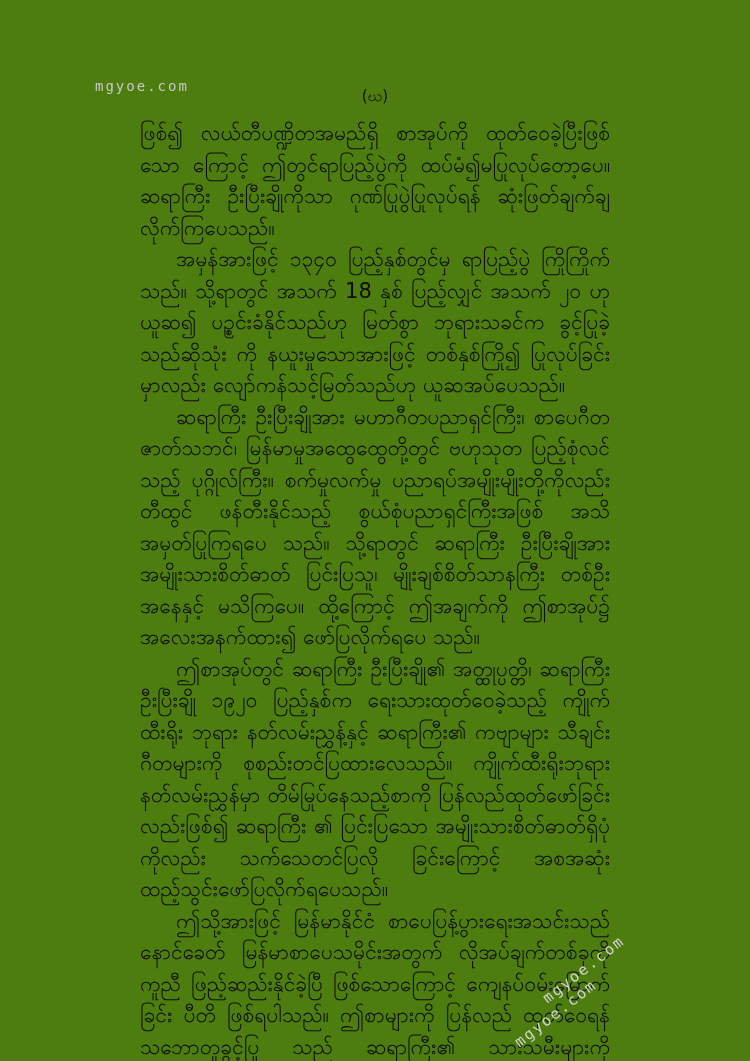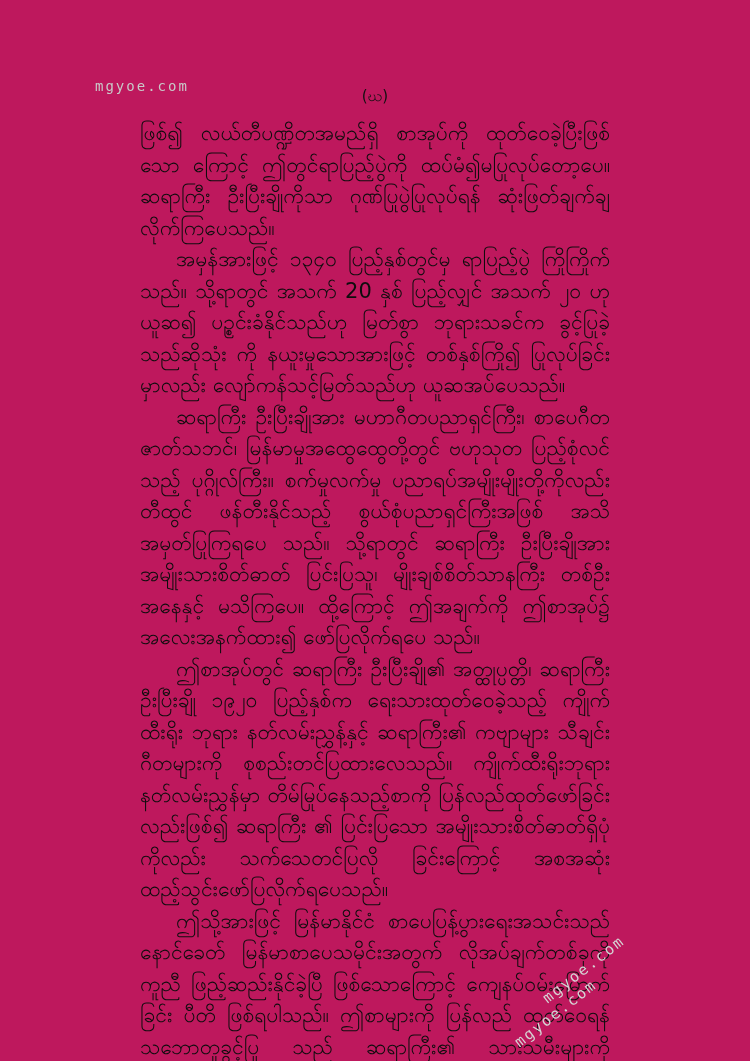--- a/index.html
+++ b/index.html
@@ -7,21 +7,21 @@
     padding: 0;
     background: #ffffff;
   }
   body {
     font-family: "DejaVu Sans", "Liberation Sans", sans-serif;
   }
   .page {
     position: relative;
     width: 750px;
     height: 1061px;
-    background: #be185d;
+    background: #4d7c0f;
     overflow: hidden;
     box-sizing: border-box;
   }
   .watermark-top {
     position: absolute;
     left: 95px;
     top: 78px;
     font-family: "DejaVu Sans Mono", "Liberation Mono", monospace;
     font-size: 14px;
     letter-spacing: 2px;
@@ -84,21 +84,21 @@
 <body>
 
 <div class="page">
 
   <div class="watermark-top">mgyoe.com</div>
 
   <div class="page-number">(ဃ)</div>
 
   <div class="body-text">
     <p class="noindent">ဖြစ်၍ လယ်တီပဏ္ဍိတအမည်ရှိ စာအုပ်ကို ထုတ်ဝေခဲ့ပြီးဖြစ်သော ကြောင့် ဤတွင်ရာပြည့်ပွဲကို ထပ်မံ၍မပြုလုပ်တော့ပေ။ ဆရာကြီး ဦးပြီးချိုကိုသာ ဂုဏ်ပြုပွဲပြုလုပ်ရန် ဆုံးဖြတ်ချက်ချလိုက်ကြပေသည်။</p>
-    <p>အမှန်အားဖြင့် ၁၃၄၀ ပြည့်နှစ်တွင်မှ ရာပြည့်ပွဲ ကြိုကြိုက် သည်။ သို့ရာတွင် အသက် 20 နှစ် ပြည့်လျှင် အသက် ၂၀ ဟု ယူဆ၍ ပဉ္စင်းခံနိုင်သည်ဟု မြတ်စွာ ဘုရားသခင်က ခွင့်ပြုခဲ့သည်ဆိုသုံး ကို နယူးမှုသောအားဖြင့် တစ်နှစ်ကြို၍ ပြုလုပ်ခြင်းမှာလည်း လျော်ကန်သင့်မြတ်သည်ဟု ယူဆအပ်ပေသည်။</p>
+    <p>အမှန်အားဖြင့် ၁၃၄၀ ပြည့်နှစ်တွင်မှ ရာပြည့်ပွဲ ကြိုကြိုက် သည်။ သို့ရာတွင် အသက် 18 နှစ် ပြည့်လျှင် အသက် ၂၀ ဟု ယူဆ၍ ပဉ္စင်းခံနိုင်သည်ဟု မြတ်စွာ ဘုရားသခင်က ခွင့်ပြုခဲ့သည်ဆိုသုံး ကို နယူးမှုသောအားဖြင့် တစ်နှစ်ကြို၍ ပြုလုပ်ခြင်းမှာလည်း လျော်ကန်သင့်မြတ်သည်ဟု ယူဆအပ်ပေသည်။</p>
     <p>ဆရာကြီး ဦးပြီးချိုအား မဟာဂီတပညာရှင်ကြီး၊ စာပေဂီတ ဇာတ်သဘင်၊ မြန်မာမှုအထွေထွေတို့တွင် ဗဟုသုတ ပြည့်စုံလင်သည့် ပုဂ္ဂိုလ်ကြီး။ စက်မှုလက်မှု ပညာရပ်အမျိုးမျိုးတို့ကိုလည်း တီထွင် ဖန်တီးနိုင်သည့် စွယ်စုံပညာရှင်ကြီးအဖြစ် အသိ အမှတ်ပြုကြရပေ သည်။ သို့ရာတွင် ဆရာကြီး ဦးပြီးချိုအား အမျိုးသားစိတ်ဓာတ် ပြင်းပြသူ၊ မျိုးချစ်စိတ်သာနကြီး တစ်ဦးအနေနှင့် မသိကြပေ။ ထို့ကြောင့် ဤအချက်ကို ဤစာအုပ်၌ အလေးအနက်ထား၍ ဖော်ပြလိုက်ရပေ သည်။</p>
     <p>ဤစာအုပ်တွင် ဆရာကြီး ဦးပြီးချို၏ အတ္ထုပ္ပတ္တိ၊ ဆရာကြီး ဦးပြီးချို ၁၉၂၀ ပြည့်နှစ်က ရေးသားထုတ်ဝေခဲ့သည့် ကျိုက်ထီးရိုး ဘုရား နတ်လမ်းညွှန့်နှင့် ဆရာကြီး၏ ကဗျာများ သီချင်းဂီတများကို စုစည်းတင်ပြထားလေသည်။ ကျိုက်ထီးရိုးဘုရား နတ်လမ်းညွှန်မှာ တိမ်မြုပ်နေသည့်စာကို ပြန်လည်ထုတ်ဖော်ခြင်းလည်းဖြစ်၍ ဆရာကြီး ၏ ပြင်းပြသော အမျိုးသားစိတ်ဓာတ်ရှိပုံကိုလည်း သက်သေတင်ပြလို ခြင်းကြောင့် အစအဆုံး ထည့်သွင်းဖော်ပြလိုက်ရပေသည်။</p>
     <p>ဤသို့အားဖြင့် မြန်မာနိုင်ငံ စာပေပြန့်ပွားရေးအသင်းသည် နောင်ခေတ် မြန်မာစာပေသမိုင်းအတွက် လိုအပ်ချက်တစ်ခုကို ကူညီ ဖြည့်ဆည်းနိုင်ခဲ့ပြီ ဖြစ်သောကြောင့် ကျေနပ်ဝမ်းမြောက်ခြင်း ပီတိ ဖြစ်ရပါသည်။ ဤစာများကို ပြန်လည် ထုတ်ဝေရန် သဘောတူခွင့်ပြု သည် ဆရာကြီး၏ သားသမီးများကို ကျေးဇူးတင်ပါသည်။ စာအုပ်</p>
   </div>
 
   <div class="watermark-bottom">
     <span class="wm-a">mgyoe.com</span>
     <span class="wm-b">mgyoe.com</span>
   </div>
 

